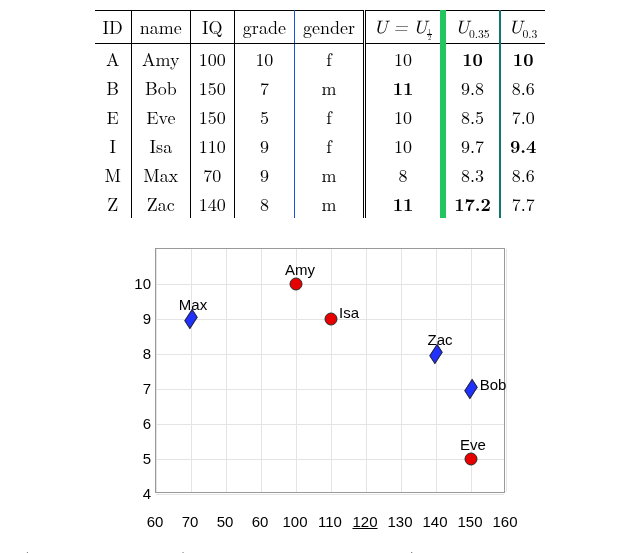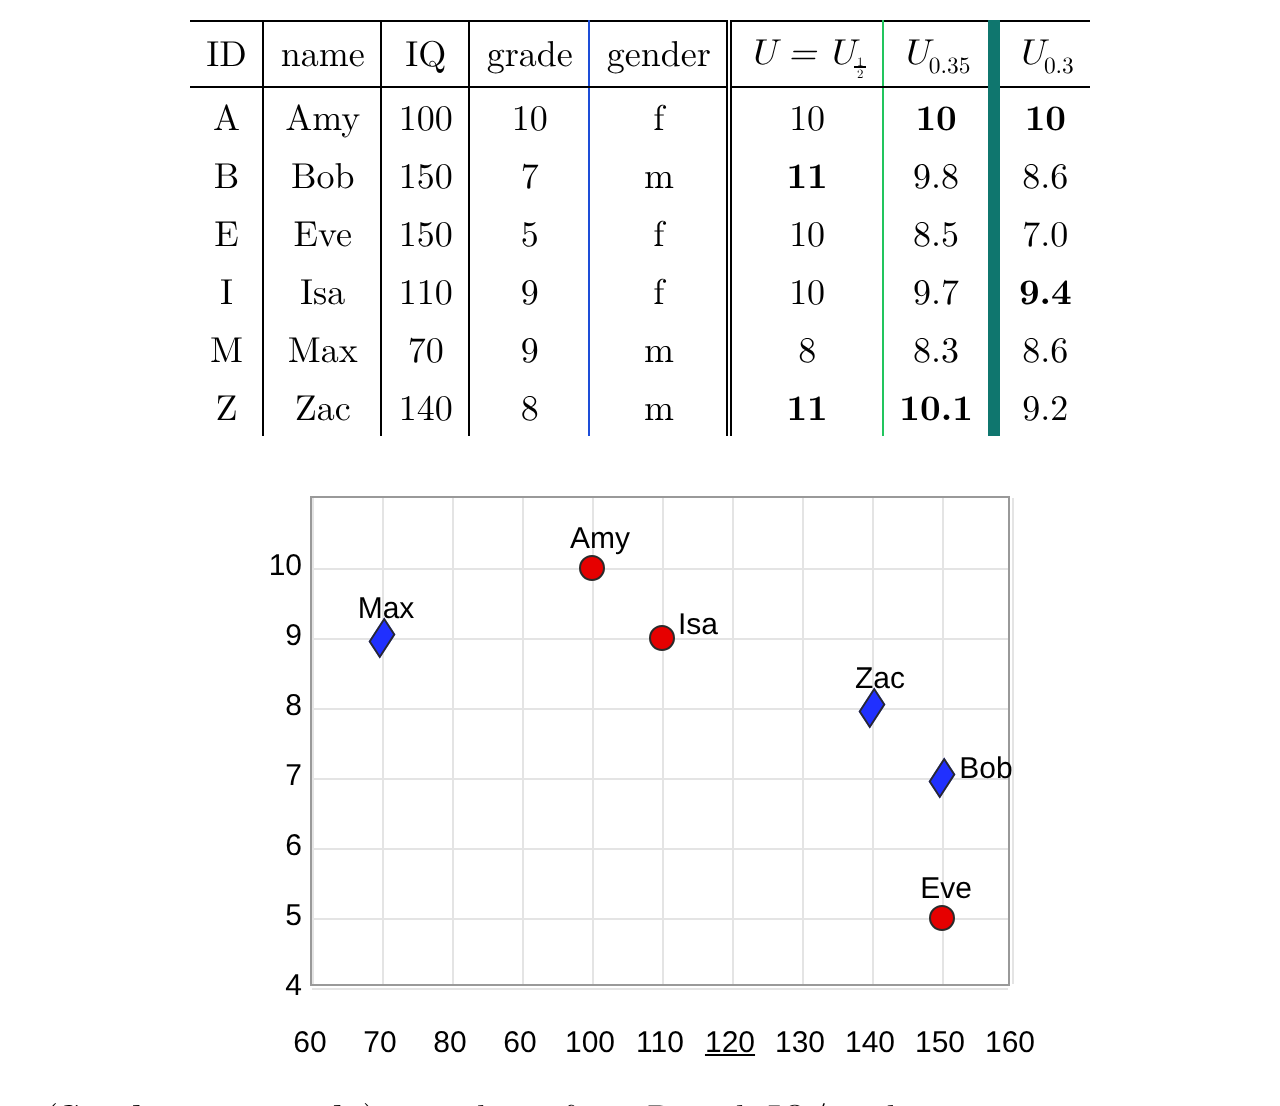--- a/index.html
+++ b/index.html
@@ -22,22 +22,22 @@
       border-top: 1px solid #000;
       border-bottom: 1px solid #000;
       font-weight: normal;
     }
     
     .col-id { border-right: 1px solid #000; }
     .col-name { border-right: 1px solid #000; }
     .col-iq { border-right: 1px solid #000; }
     .col-grade { border-right: 1px solid #1d4ed8; }
     .col-gender { border-right: 3px double #000; }
-    .col-u05 { border-right: 1px solid #22c55e; }
-    .col-u035 { border-right: 6px solid #0f766e; }
+    .col-u05 { border-right: 6px solid #22c55e; }
+    .col-u035 { border-right: 2px solid #0f766e; }
     .bold { font-weight: bold; }
     .mathit { font-style: italic; font-family: 'Latin Modern Math','Cambria Math', Georgia, serif; }
     sub { font-size: 0.65em; vertical-align: sub; }
     .frac { font-size: 0.55em; display: inline-block; vertical-align: -0.4em; line-height: 0.8; text-align:center;}
     .frac .num { display:block; border-bottom:0.6px solid #000; padding:0 1px;}
     .frac .den { display:block; padding:0 1px;}
 
     .chart-wrap {
       width: 410px;
       height: 290px;
@@ -177,22 +177,22 @@
         <td class="col-u035">8.3</td>
         <td class="col-u02">8.6</td>
       </tr>
       <tr>
         <td class="col-id">Z</td>
         <td class="col-name">Zac</td>
         <td class="col-iq">140</td>
         <td class="col-grade">8</td>
         <td class="col-gender">m</td>
         <td class="col-u05 bold">11</td>
-        <td class="col-u035 bold">10.1</td>
-        <td class="col-u02">9.2</td>
+        <td class="col-u035 bold">17.2</td>
+        <td class="col-u02">7.7</td>
       </tr>
     </tbody>
 </table>
 
 <div class="chart-wrap">
   <div class="plot-area" id="plot">
       <div class="gridline-h" style="top: 245px;"></div>
       <div class="gridline-h" style="top: 210px;"></div>
       <div class="gridline-h" style="top: 175px;"></div>
       <div class="gridline-h" style="top: 140px;"></div>
@@ -225,21 +225,21 @@
     </div>
 <div class="tick-label-y" style="top: 255px;">4</div>
     <div class="tick-label-y" style="top: 220px;">5</div>
     <div class="tick-label-y" style="top: 185px;">6</div>
     <div class="tick-label-y" style="top: 150px;">7</div>
     <div class="tick-label-y" style="top: 115px;">8</div>
     <div class="tick-label-y" style="top: 80px;">9</div>
     <div class="tick-label-y" style="top: 45px;">10</div>
     <div class="tick-label-x" style="left: 40px;">60</div>
     <div class="tick-label-x" style="left: 75px;">70</div>
-    <div class="tick-label-x" style="left: 110px;">80</div>
+    <div class="tick-label-x" style="left: 110px;">50</div>
     <div class="tick-label-x" style="left: 145px;">60</div>
     <div class="tick-label-x" style="left: 180px;">100</div>
     <div class="tick-label-x" style="left: 215px;">110</div>
     <div class="tick-label-x" style="left: 250px; text-decoration: underline;">120</div>
     <div class="tick-label-x" style="left: 285px;">130</div>
     <div class="tick-label-x" style="left: 320px;">140</div>
     <div class="tick-label-x" style="left: 355px;">150</div>
     <div class="tick-label-x" style="left: 390px;">160</div>
   </div>
 

